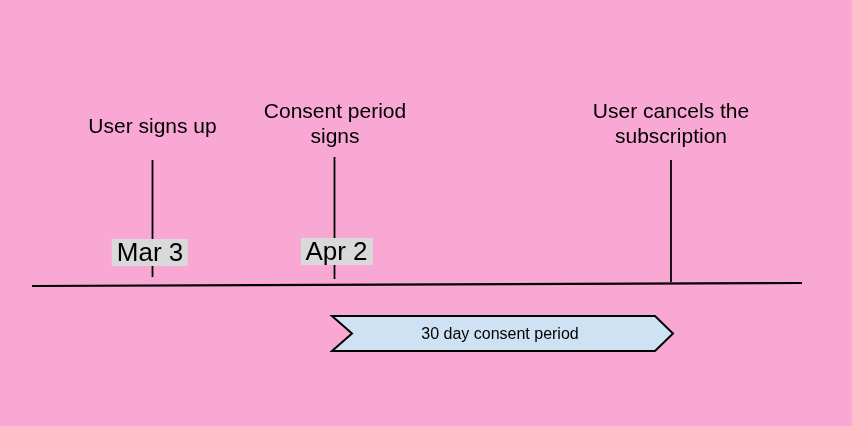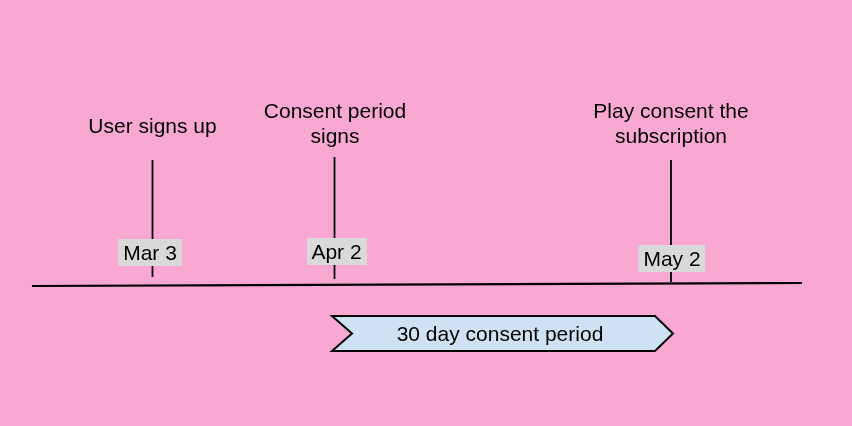--- a/index.html
+++ b/index.html
@@ -32,29 +32,29 @@
     transform: translateX(-50%);
     text-align: center;
     font-size: 21px;
     line-height: 25px;
     white-space: normal;
   }
   .date-badge {
     position: absolute;
     transform: translateX(-50%);
     background: #d9d9d9;
-    font-size: 21px;
+    font-size: 26px;
     line-height: 25px;
     padding: 1px 5px;
     white-space: nowrap;
   }
   .banner-label {
     position: absolute;
     transform: translateX(-50%);
-    font-size: 21px;
+    font-size: 16px;
     line-height: 25px;
     white-space: nowrap;
   }
 </style>
 </head>
 <body>
 
 <div class="canvas">
 
   <svg viewBox="0 0 852 426">
@@ -66,23 +66,22 @@
     <line x1="32" y1="286" x2="802" y2="283" stroke="#000000" stroke-width="2.2"></line>
 
     <polygon points="332,316 655,316 673,333.5 655,351 332,351 352,333.5" stroke-width="2" stroke-linejoin="miter" fill="#cfe2f3"></polygon>
     <polygon points="332,316 655,316 673,333.5 655,351 332,351 352,333.5" fill="none" stroke-width="2" stroke-linejoin="miter" stroke="#000000"></polygon>
   </svg>
 
   <div class="event-label" style="left:152.5px; top:113px; width:200px;">User signs up</div>
 
   <div class="event-label" style="left:335px; top:98px; width:170px;">Consent period signs</div>
 
-  <div class="event-label" style="left:671px; top:98px; width:170px;">Play consent the subscription</div>
+  <div class="event-label" style="left:671px; top:98px; width:170px;">User cancels the subscription</div>
 
   <div class="date-badge" style="left:150px; top:239px;">Mar 3</div>
 
   <div class="date-badge" style="left:336.5px; top:238px;text-align:right;">Apr 2</div>
 
-  <div class="date-badge" style="left:672px; top:245px;">May 2</div>
 
   <div class="banner-label" style="left:500px; top:321px;">30 day consent period</div>
 
 </div>
 
 </body></html>

